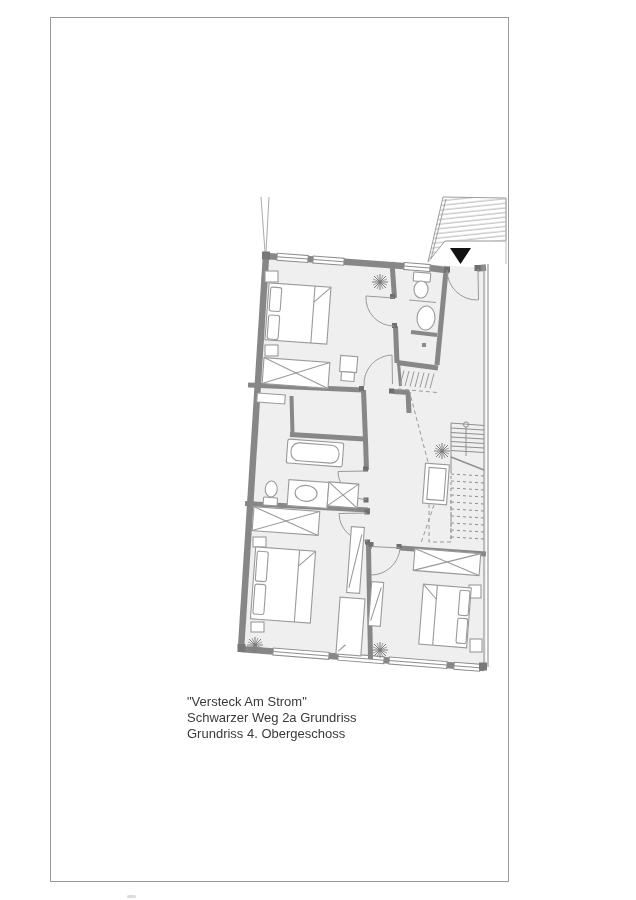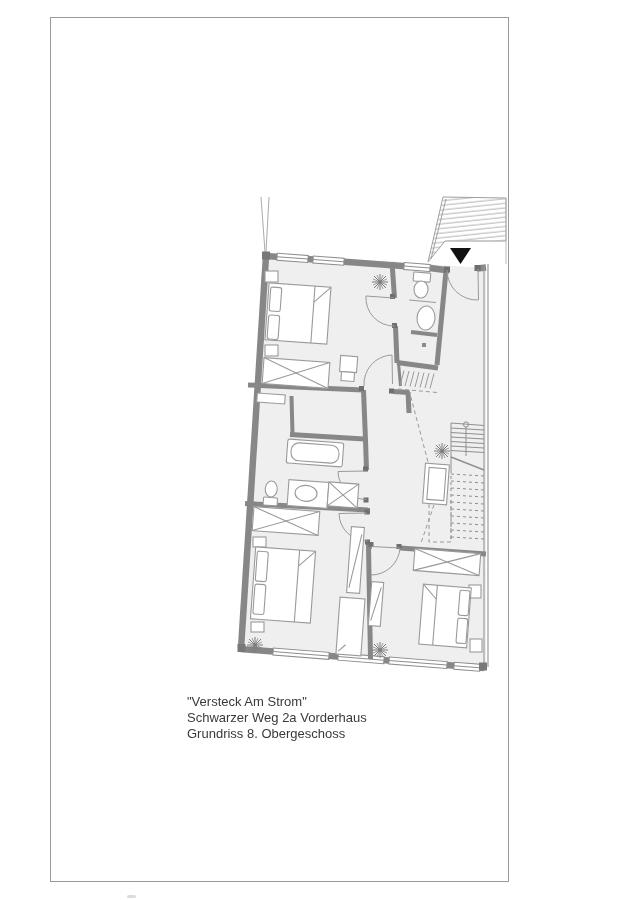--- a/index.html
+++ b/index.html
@@ -337,18 +337,18 @@
     <g>
       <use href="#plant" transform="translate(380,282)"></use>
       <use href="#plant" transform="translate(442,451)"></use>
       <use href="#plant" transform="translate(255,645)"></use>
       <use href="#plant" transform="translate(380,650)"></use>
     </g>
   </svg>
 
   <div class="caption">
     <div>"Versteck Am Strom"</div>
-    <div>Schwarzer Weg 2a Vorderhaus</div>
-    <div>Grundriss 8. Obergeschoss</div>
+    <div>Schwarzer Weg 2a Grundriss</div>
+    <div>Grundriss 4. Obergeschoss</div>
   </div>
 
   <div class="artifact"></div>
 </div>
 
 </body></html>

